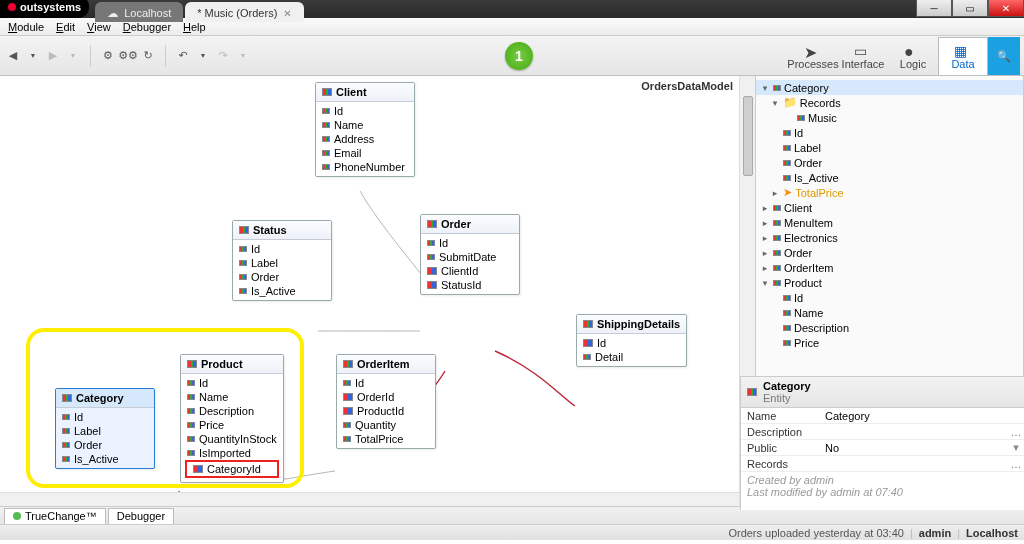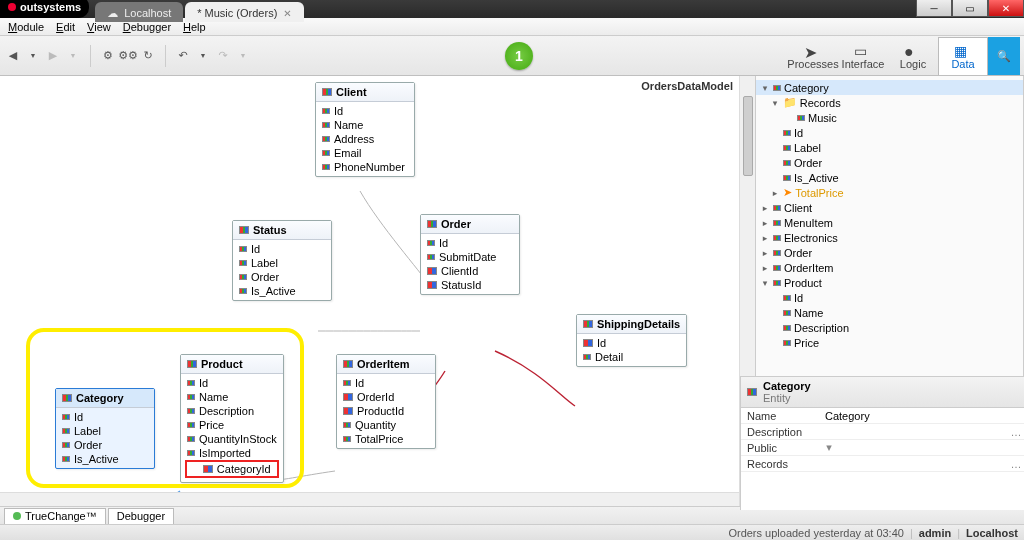--- a/index.html
+++ b/index.html
@@ -45,21 +45,21 @@
   
   .entity { position:absolute; background:#fff; border:1px solid #9aa; border-radius:2px; box-shadow:1px 1px 2px rgba(0,0,0,.08); min-width:100px;}
   .entity-head { background:linear-gradient(#fafcff,#eef2f8); padding:3px 6px; font-weight:700; display:flex; align-items:center; gap:4px; border-bottom:1px solid #c5ccd6;}
   .entity-body { padding:2px 0;}
   .attr { padding:1px 6px; display:flex; align-items:center; gap:4px; white-space:nowrap;}
   .cube { width:10px; height:8px; display:inline-block; background:linear-gradient(90deg,#e33 33%,#3a3 33% 66%,#36d 66%); border:1px solid #888;}
   .cube.sm { width:8px; height:6px;}
   .keyic { width:10px; height:8px; position:relative; }
   .keyic::before{content:"";position:absolute;inset:0;border:1px solid #888;background:linear-gradient(90deg,#e33 50%,#36d 50%);}
   .hl-yellow { position:absolute; border:4px solid #fe0; border-radius:18px; pointer-events:none;}
-  .hl-red { border:2px solid #e22 !important;justify-content:flex-end; }
+  .hl-red { border:2px solid #e22 !important; }
   .sel-blue { border:1px solid #2a7bd6 !important; background:#eaf3ff;}
   .sel-blue .entity-head{ background:#d6e8fb;}
   svg.links { position:absolute; inset:0; width:100%; height:100%; pointer-events:none;}
 
   
   .tree-pane { width:268px; background:#fafafa; border-right:1px solid #ccc; overflow:auto; padding:4px 0;}
   .tnode { display:flex; align-items:center; gap:3px; padding:0 4px; height:15px; white-space:nowrap;}
   .tnode .tw { width:10px; text-align:center; color:#666; font-size:9px;}
   .tnode.sel { background:#d6e8fb;}
   .tnode .lbl.orange { color:#d90;}
@@ -473,27 +473,32 @@
         <div class="pv">Category</div>
         <div class="pd"></div>
       </div>
     <div class="prow">
         <div class="pk">Description</div>
         <div class="pv"></div>
         <div class="pd">…</div>
       </div>
     <div class="prow">
         <div class="pk">Public</div>
+        <div class="pv">No</div>
         <div class="pd">▾</div>
       </div>
     <div class="prow">
         <div class="pk">Records</div>
         <div class="pv"></div>
         <div class="pd">…</div>
       </div>
+  </div>
+  <div class="props-foot">
+    <div>Created by admin</div>
+    <div>Last modified by admin at 07:40</div>
   </div>
 </div>
 
 <div class="bottom-tabs">
   <div class="btab">
       <span class="okdot"></span>
       <span>TrueChange™</span>
     </div>
   <div class="btab">
       <span>Debugger</span>

